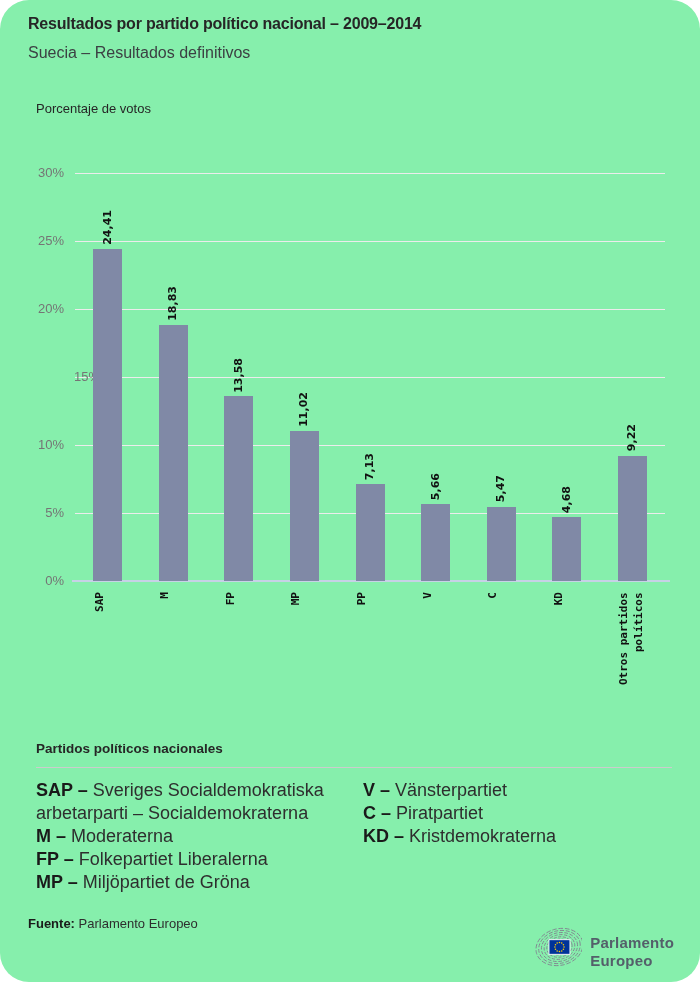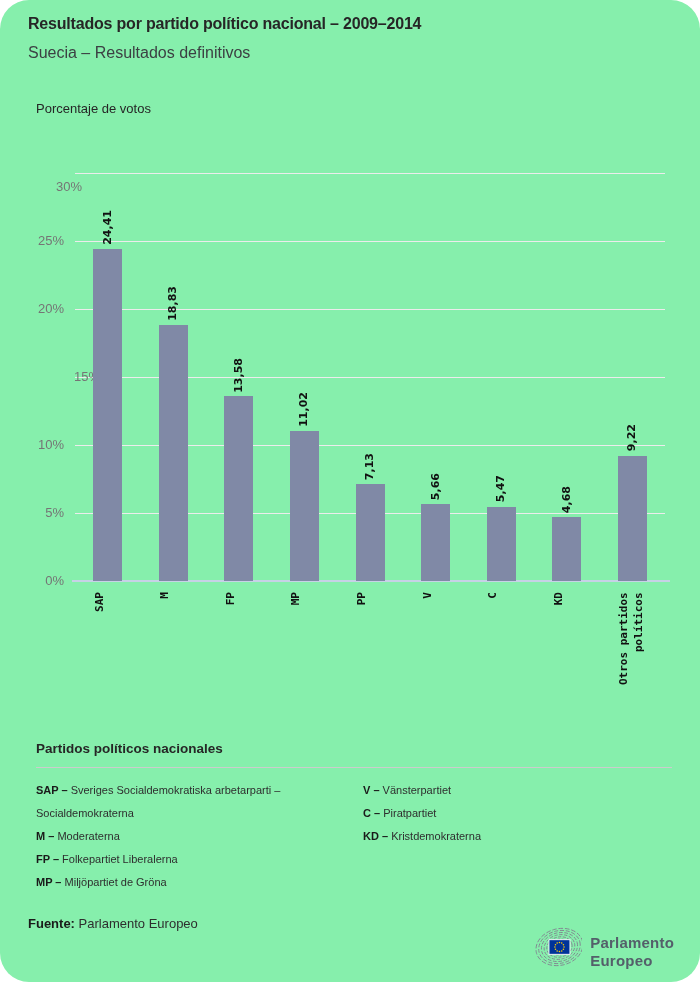--- a/index.html
+++ b/index.html
@@ -18,21 +18,21 @@
   .bar{position:absolute;width:29px;background:#8089A6;}
   .vtext{writing-mode:vertical-rl;transform:rotate(180deg);}
   .bar-value{position:absolute;width:16px;line-height:16px;font-family:"DejaVu Sans",sans-serif;
              font-size:11px;font-weight:bold;color:#111;white-space:nowrap;}
   .bar-cat{position:absolute;top:592px;width:32px;max-height:105px;line-height:15px;
            font-family:"DejaVu Sans Mono","Liberation Mono",monospace;font-size:11px;font-weight:bold;
            color:#111;text-align:end;}
   
   .legend-heading{left:36px;top:741px;font-size:13.5px;font-weight:bold;color:#262626;text-align:right;}
   .legend-rule{left:36px;top:767px;width:636px;height:1px;background:#cccccc;}
-  .legend-col{top:779px;width:312px;font-size:11px;color:#2e2e2e;}
+  .legend-col{top:779px;width:312px;font-size:18px;color:#2e2e2e;}
   .legend-col-1{left:36px;}
   .legend-col-2{left:363px;width:310px;}
   .legend-entry{line-height:23px;}
   .legend-abbr{font-weight:bold;color:#1a1a1a;}
   
   .source{left:28px;top:916px;font-size:13px;color:#2e2e2e;}
   .source b{color:#1a1a1a;}
   .logo{left:522px;top:920px;width:152px;height:50px;display:flex;align-items:flex-end;}
   .logo-text{margin-left:8px;font-size:15px;font-weight:bold;color:#545f6a;line-height:18px;letter-spacing:0.2px;}
 </style>
@@ -52,21 +52,21 @@
       <div class="ytick" style="top: 505px;">5%</div>
       <div class="gridline" style="top: 445px; background: rgb(236, 236, 236);"></div>
       <div class="ytick" style="top: 437px;">10%</div>
       <div class="gridline" style="top: 377px; background: rgb(236, 236, 236);"></div>
       <div class="ytick" style="top: 369px; margin-left: 36px;">15%</div>
       <div class="gridline" style="top: 309px; background: rgb(236, 236, 236);"></div>
       <div class="ytick" style="top: 301px;">20%</div>
       <div class="gridline" style="top: 241px; background: rgb(236, 236, 236);"></div>
       <div class="ytick" style="top: 233px;">25%</div>
       <div class="gridline" style="top: 173px; background: rgb(236, 236, 236);"></div>
-      <div class="ytick" style="top: 179px; padding-left: 18px;">30%</div>
+      <div class="ytick" style="top: 165px;">30%</div>
       <div class="bar" style="left: 93.2778px; top: 249.024px; height: 331.976px; background: rgb(128, 137, 166);"></div>
       <span class="bar-value vtext" style="left: 99.7778px; bottom: 736.976px;">24,41</span>
       <div class="bar-cat vtext" style="left: 91.7778px;">SAP</div>
       <div class="bar" style="left: 158.833px; top: 324.912px; height: 256.088px; background: rgb(128, 137, 166);"></div>
       <span class="bar-value vtext" style="left: 165.333px; bottom: 661.088px;">18,83</span>
       <div class="bar-cat vtext" style="left: 157.333px;">M</div>
       <div class="bar" style="left: 224.389px; top: 396.312px; height: 184.688px; background: rgb(128, 137, 166);"></div>
       <span class="bar-value vtext" style="left: 230.889px; bottom: 589.688px;">13,58</span>
       <div class="bar-cat vtext" style="left: 222.889px;">FP</div>
       <div class="bar" style="left: 289.944px; top: 431.128px; height: 149.872px; background: rgb(128, 137, 166);"></div>

